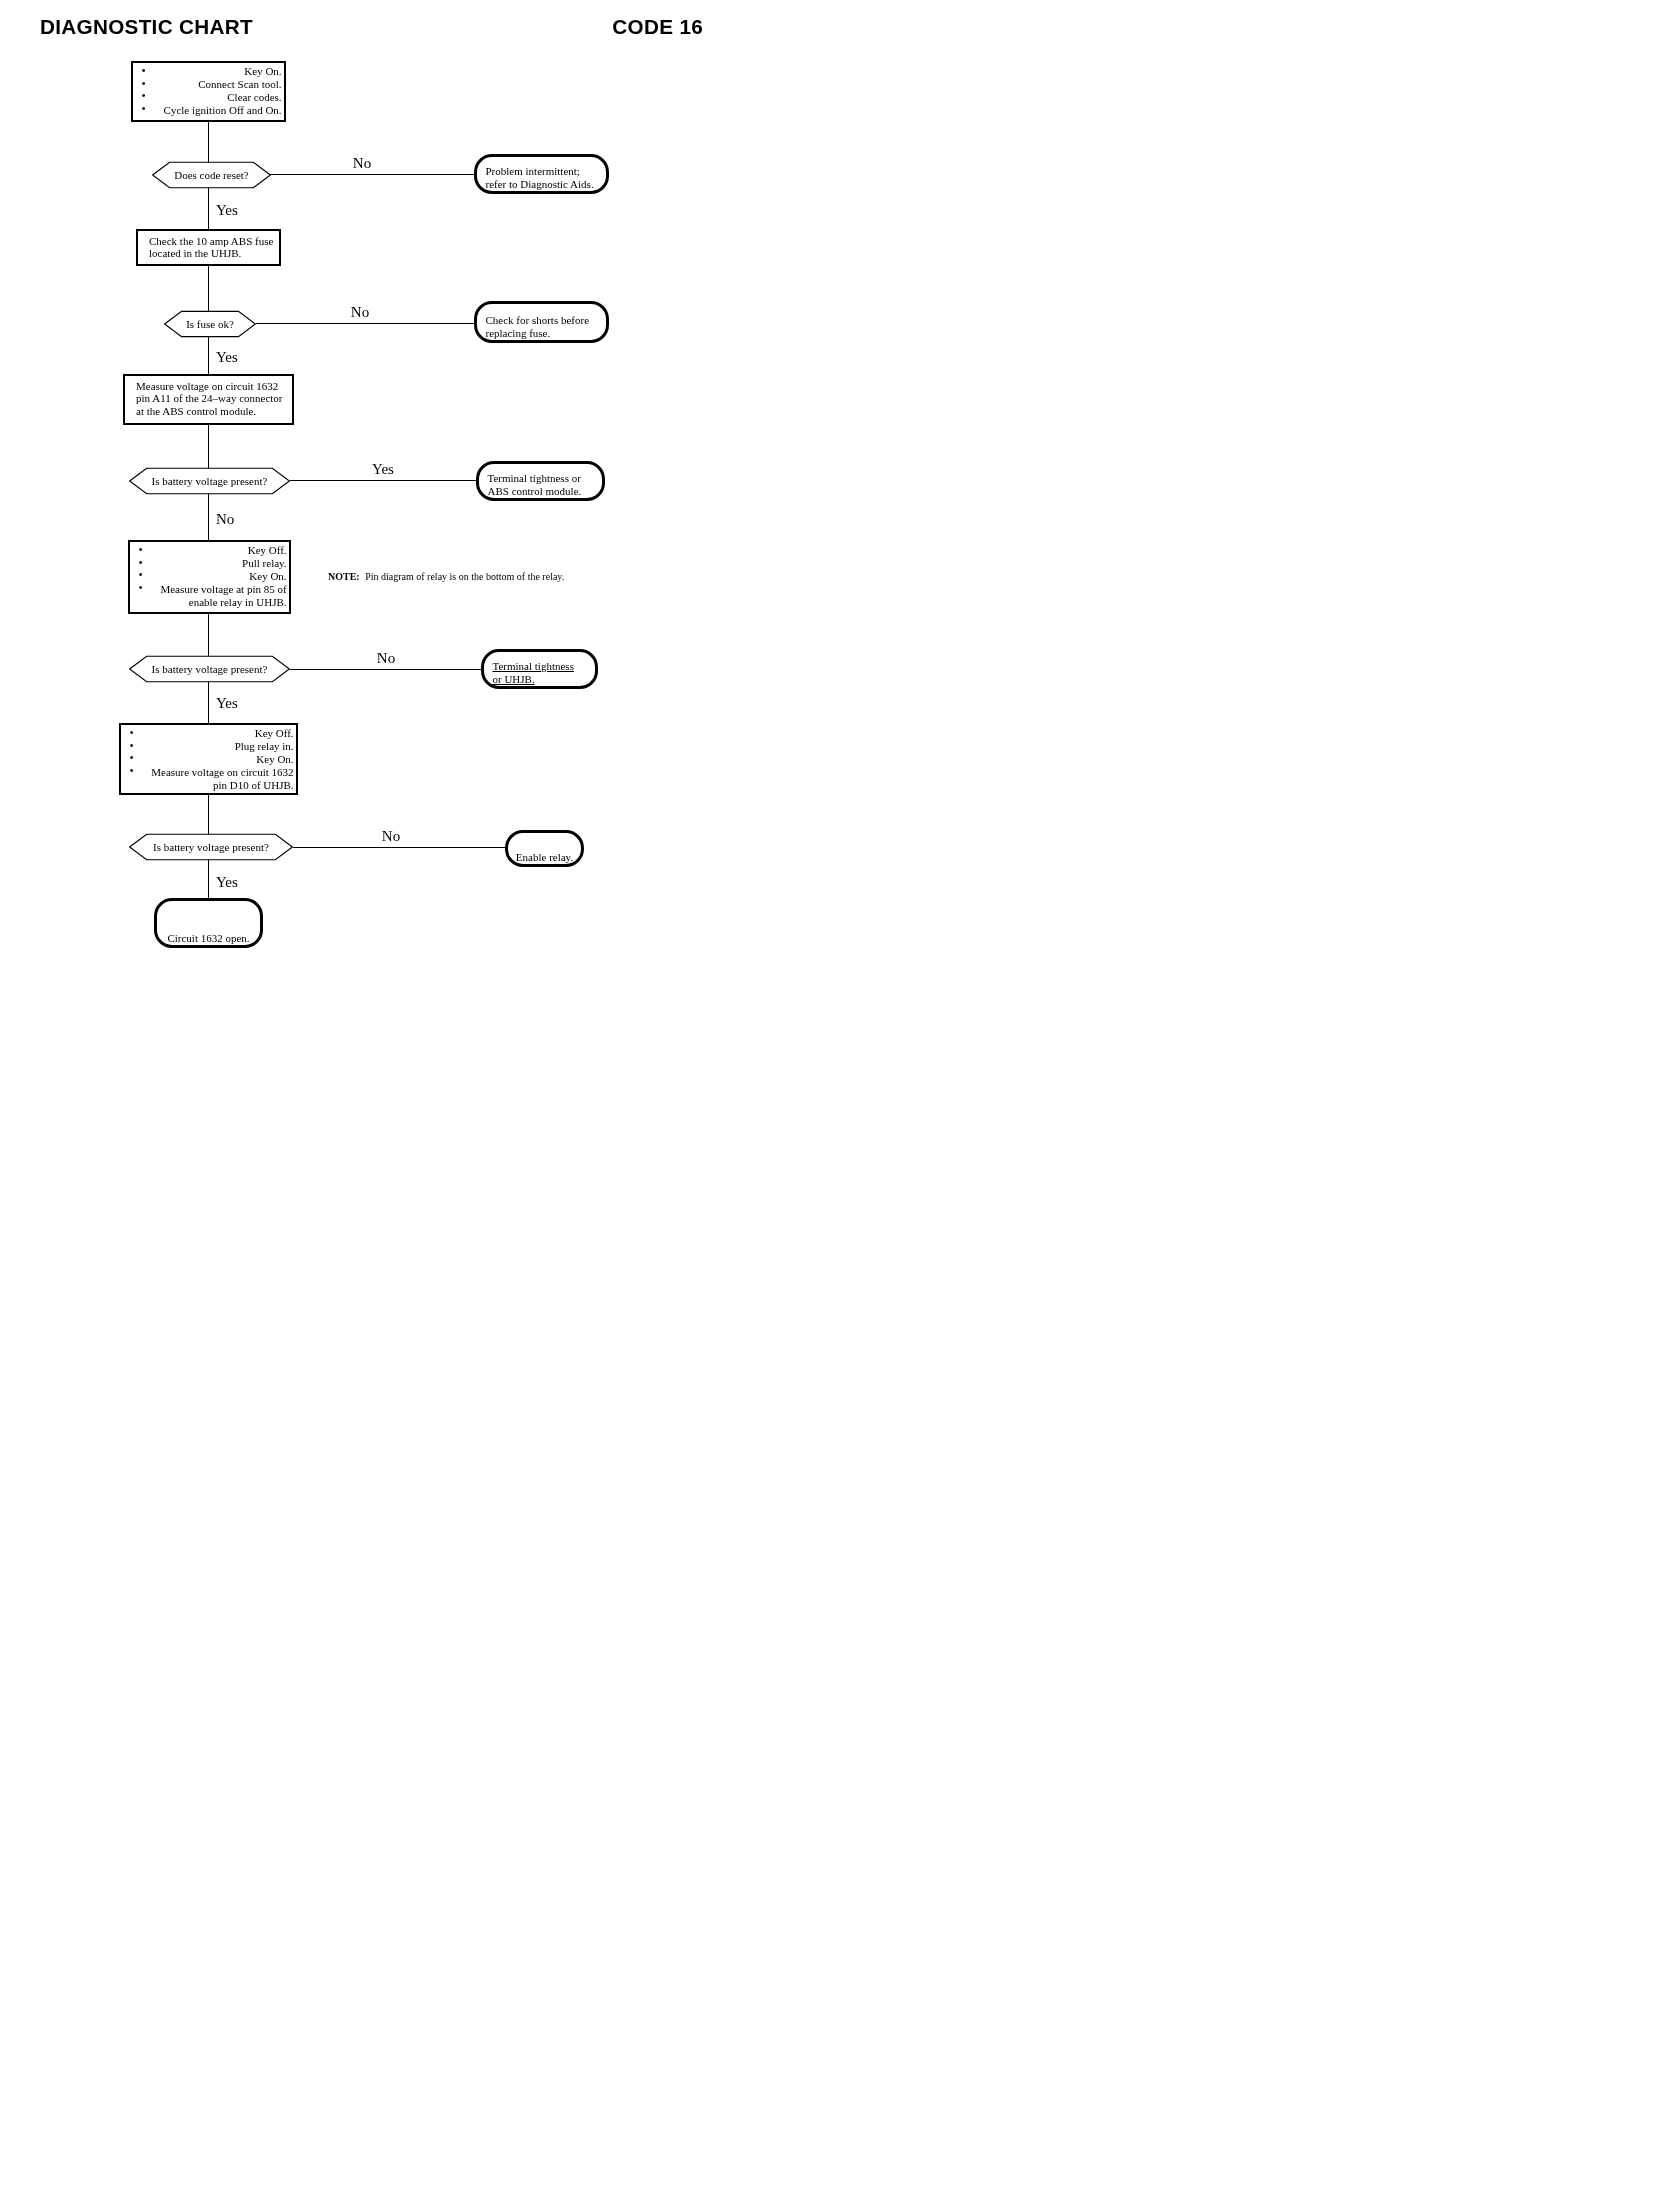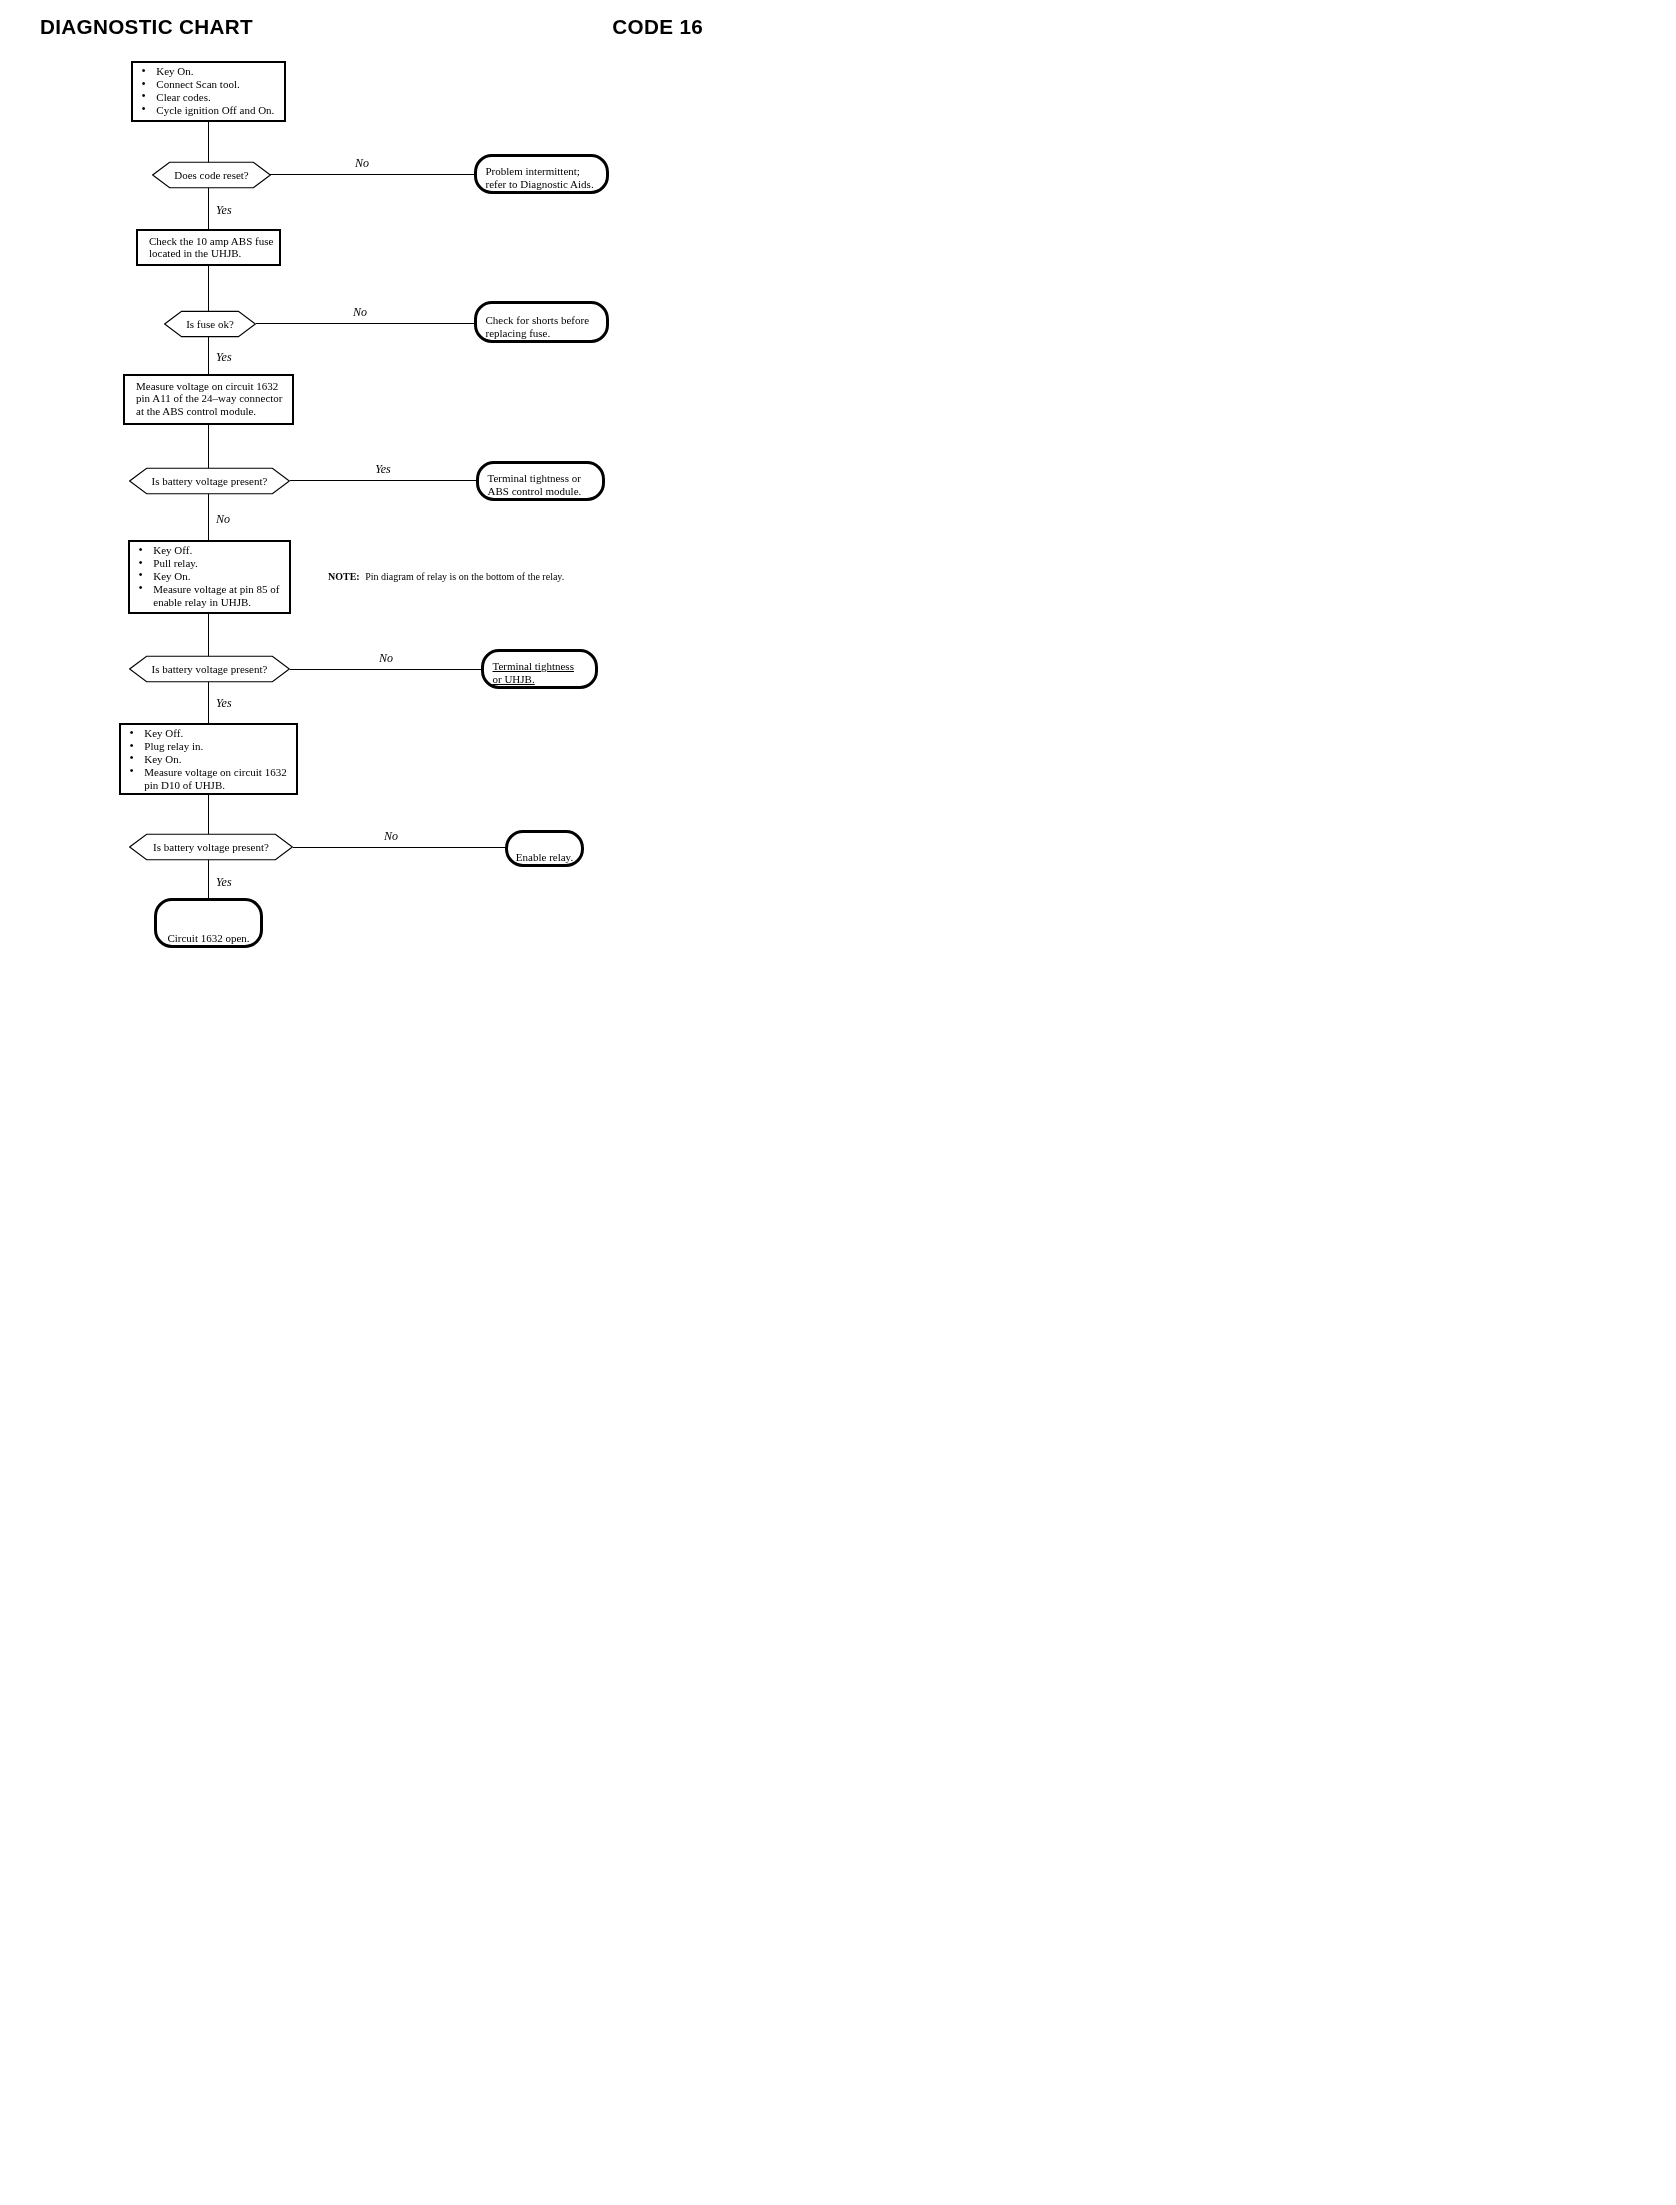--- a/index.html
+++ b/index.html
@@ -41,24 +41,23 @@
   #v9 { top: 860px; height: 39px; }
   #h1 { left: 268px; top: 174px;  width: 207px; }
   #h2 { left: 256px; top: 323px;  width: 219px; }
   #h3 { left: 290px; top: 480px;  width: 187px; }
   #h4 { left: 290px; top: 669px; width: 192px; }
   #h5 { left: 293px; top: 847px; width: 213px; }
 
   
   .lbl {
     position: absolute;
-    font-size: 12px;
+    font-size: 15px;
     line-height: 12.8px;
     width: 36px;
-    font-style: italic;
   }
   #no1  { left: 344px; top: 157px;  text-align: center; }
   #yes1 { left: 216px; top: 204px; }
   #no2  { left: 342px; top: 306px;  text-align: center; }
   #yes2 { left: 216px; top: 351px; }
   #yes3 { left: 365px; top: 463px;  text-align: center; }
   #no3  { left: 216px; top: 513px; }
   #no4  { left: 368px; top: 652px; text-align: center; }
   #yes4 { left: 216px; top: 697px; }
   #no5  { left: 373px; top: 830px; text-align: center; }
@@ -81,20 +80,21 @@
 
   .blist {
     list-style: none;
     margin: 2.4px 0 0 0;
     padding: 0 2.4px 0 7.3px;
   }
   .blist li {
     position: relative;
     padding-left: 16px;
     white-space: pre-line;
+    text-align: right;
   }
   .blist li::before {
     content: "\2022";
     position: absolute;
     left: 1.2px;
     top: -0.6px;
     font-size: 12px;
   }
   .ptxt {
     padding: 3.6px 2.4px 0 11px;

